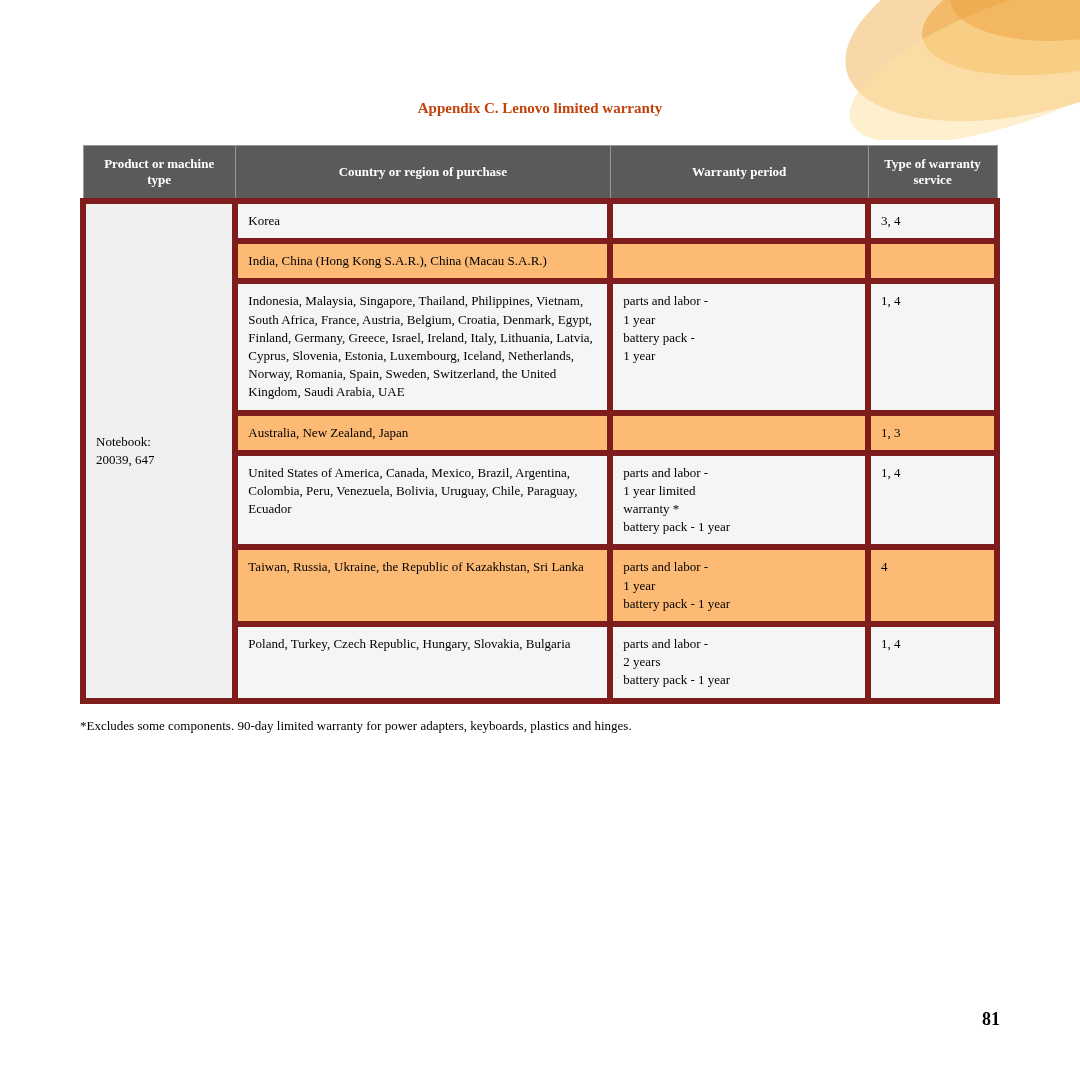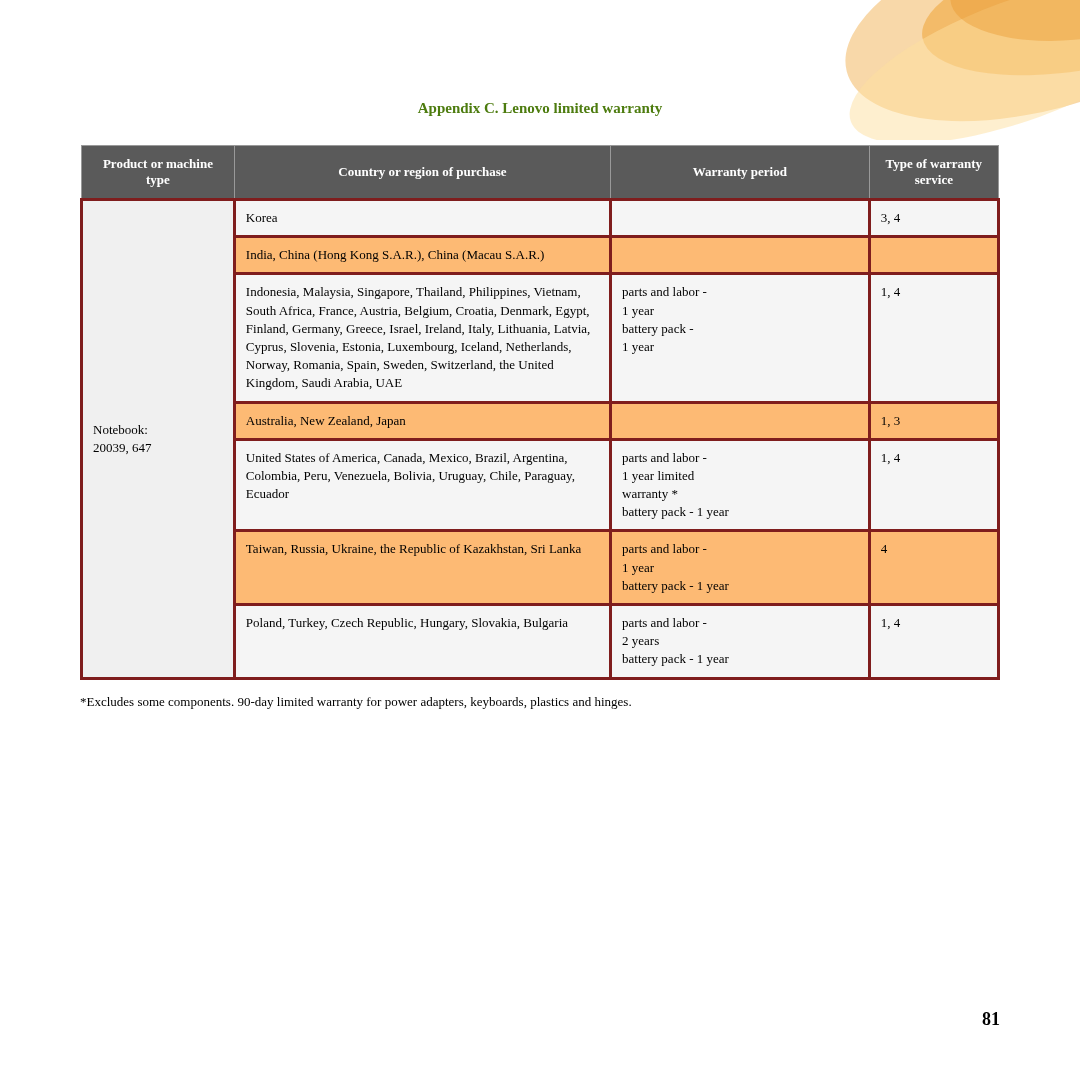--- a/index.html
+++ b/index.html
@@ -34,21 +34,21 @@
     .page-content {
       position: relative;
       padding: 40px 80px 40px 80px;
       z-index: 1;
     }
 
     .appendix-header {
       text-align: center;
       font-size: 15px;
       font-weight: bold;
-      color: #4d7c0f;
+      color: #c2410c;
       margin-bottom: 28px;
       margin-top: 60px;
     }
 
     .section-title-row {
       display: flex;
       align-items: center;
       margin-bottom: 18px;
       gap: 14px;
     }
@@ -101,21 +101,21 @@
       font-weight: bold;
       padding: 10px 10px;
       text-align: center;
       vertical-align: middle;
       border: 1px solid #999;
     }
 
     .warranty-table td {
       padding: 8px 10px;
       vertical-align: top;
-      border: 3px solid #7f1d1d;
+      border: 6px solid #7f1d1d;
       line-height: 1.4;
     }
 
     .row-light {
       background: #f5f5f5;
     }
 
     .row-white {
       background: #fdba74;
     }

